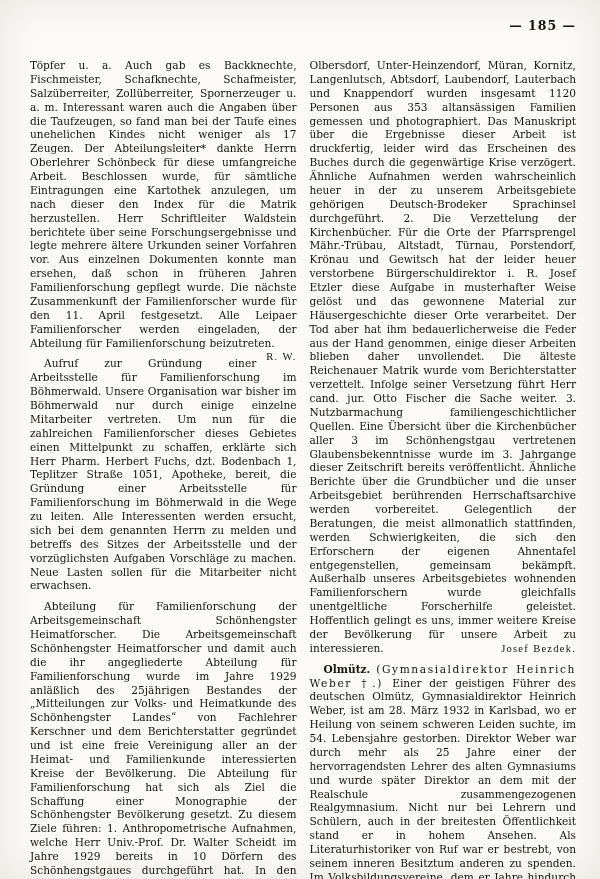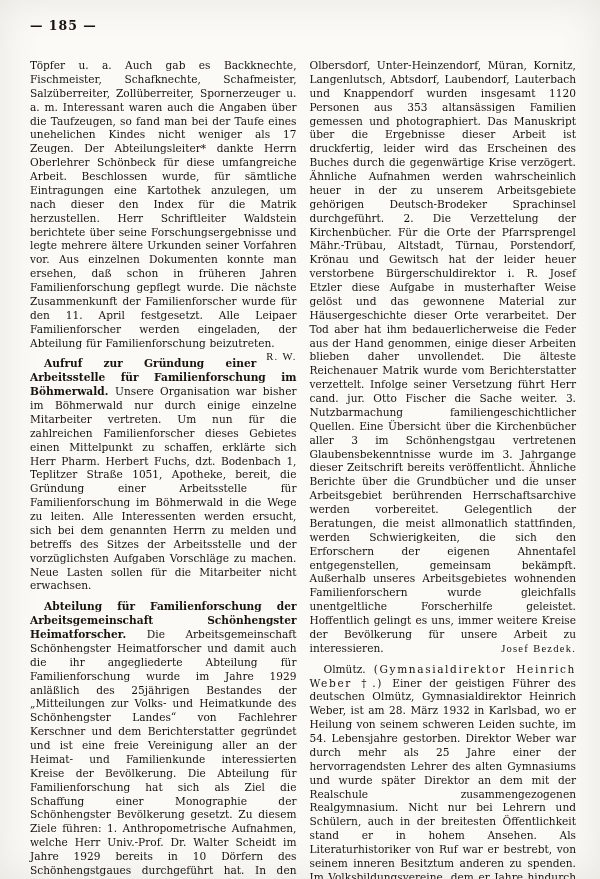--- a/index.html
+++ b/index.html
@@ -14,21 +14,21 @@
     margin: 0 auto;
     background: #fbfaf6;
     box-sizing: border-box;
     padding: 18px 24px 10px 30px;
     font-family: "DejaVu Serif", serif;
     color: #17140e;
     overflow: hidden;
     box-shadow: inset 0 0 40px rgba(90,85,70,0.12);
   }
   .page-number {
-    text-align: left;
+    text-align: right;
     font-weight: bold;
     font-size: 12.5px;
     letter-spacing: 1px;
     margin: 0 0 26px 0;
   }
   .columns {
     display: flex;
     gap: 13px;
   }
   .column {
@@ -38,24 +38,24 @@
     line-height: 1.31;
     hyphens: auto;
     word-spacing: 0.4px;
   }
   .para {
     margin: 0 0 7px 0;
   }
   .para:last-child { margin-bottom: 0; }
   .para.indent { text-indent: 14px; }
   .para-heading {
-    font-weight: bold;
+    font-weight: normal;
   }
   .para-lead {
-    font-weight: normal;
+    font-weight: bold;
   }
   .spaced {
     letter-spacing: 1.6px;
   }
   .signature {
     float: right;
     letter-spacing: 1.2px;
     padding-left: 10px;
     font-family: Liberation Serif, serif;
   }

